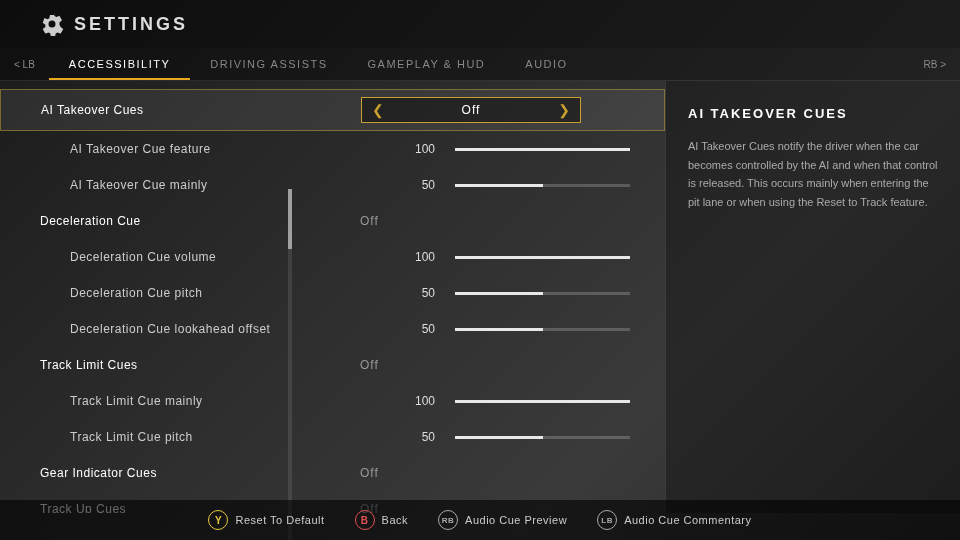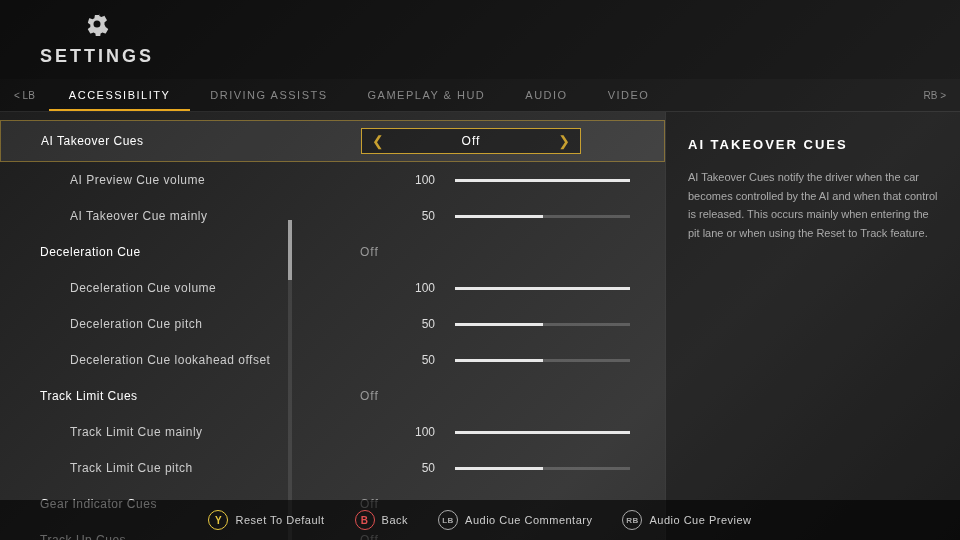--- a/index.html
+++ b/index.html
@@ -25,21 +25,20 @@
       z-index: 10;
       display: flex;
       align-items: center;
       padding: 12px 40px;
       background: rgba(0,0,0,0.5);
     }
     .settings-icon-title {
       display: flex;
       align-items: center;
       gap: 10px;
-      flex-direction: column;
     }
     .gear-icon-svg {
       width: 24px;
       height: 24px;
       fill: #ccc;
     }
     .settings-title {
       font-size: 18px;
       font-weight: bold;
       letter-spacing: 3px;
@@ -280,41 +279,38 @@
   </div>
   <div class="nav-tab">
     <span>DRIVING ASSISTS</span>
   </div>
   <div class="nav-tab">
     <span>GAMEPLAY &amp; HUD</span>
   </div>
   <div class="nav-tab">
     <span>AUDIO</span>
   </div>
-  <div class="nav-tab">
-    <span>VIDEO</span>
-  </div>
   <span class="nav-rb">RB &gt;</span>
 </div>
 
 <div class="main">
 
   <div class="settings-list">
 
     <div class="setting-row highlighted">
       <span class="setting-label parent">AI Takeover Cues</span>
       <div class="toggle-control">
         <span class="toggle-arrow">❮</span>
         <span class="toggle-label">Off</span>
         <span class="toggle-arrow">❯</span>
       </div>
     </div>
 
     <div class="setting-row sub">
-      <span class="setting-label">AI Preview Cue volume</span>
+      <span class="setting-label">AI Takeover Cue feature</span>
       <div class="slider-container">
         <span class="setting-value">100</span>
         <div class="slider-track">
           <div class="slider-fill" style="width:100%"></div>
         </div>
       </div>
     </div>
 
     <div class="setting-row sub">
       <span class="setting-label">AI Takeover Cue mainly</span>
@@ -411,20 +407,20 @@
 <div class="bottom-bar">
   <div class="bottom-action">
     <div class="btn-circle y">Y</div>
     <span>Reset To Default</span>
   </div>
   <div class="bottom-action">
     <div class="btn-circle b">B</div>
     <span>Back</span>
   </div>
   <div class="bottom-action">
+    <div class="btn-circle lb">RB</div>
+    <span>Audio Cue Preview</span>
+  </div>
+  <div class="bottom-action">
     <div class="btn-circle lb">LB</div>
     <span>Audio Cue Commentary</span>
   </div>
-  <div class="bottom-action">
-    <div class="btn-circle lb">RB</div>
-    <span>Audio Cue Preview</span>
-  </div>
 </div>
 
 </body></html>

